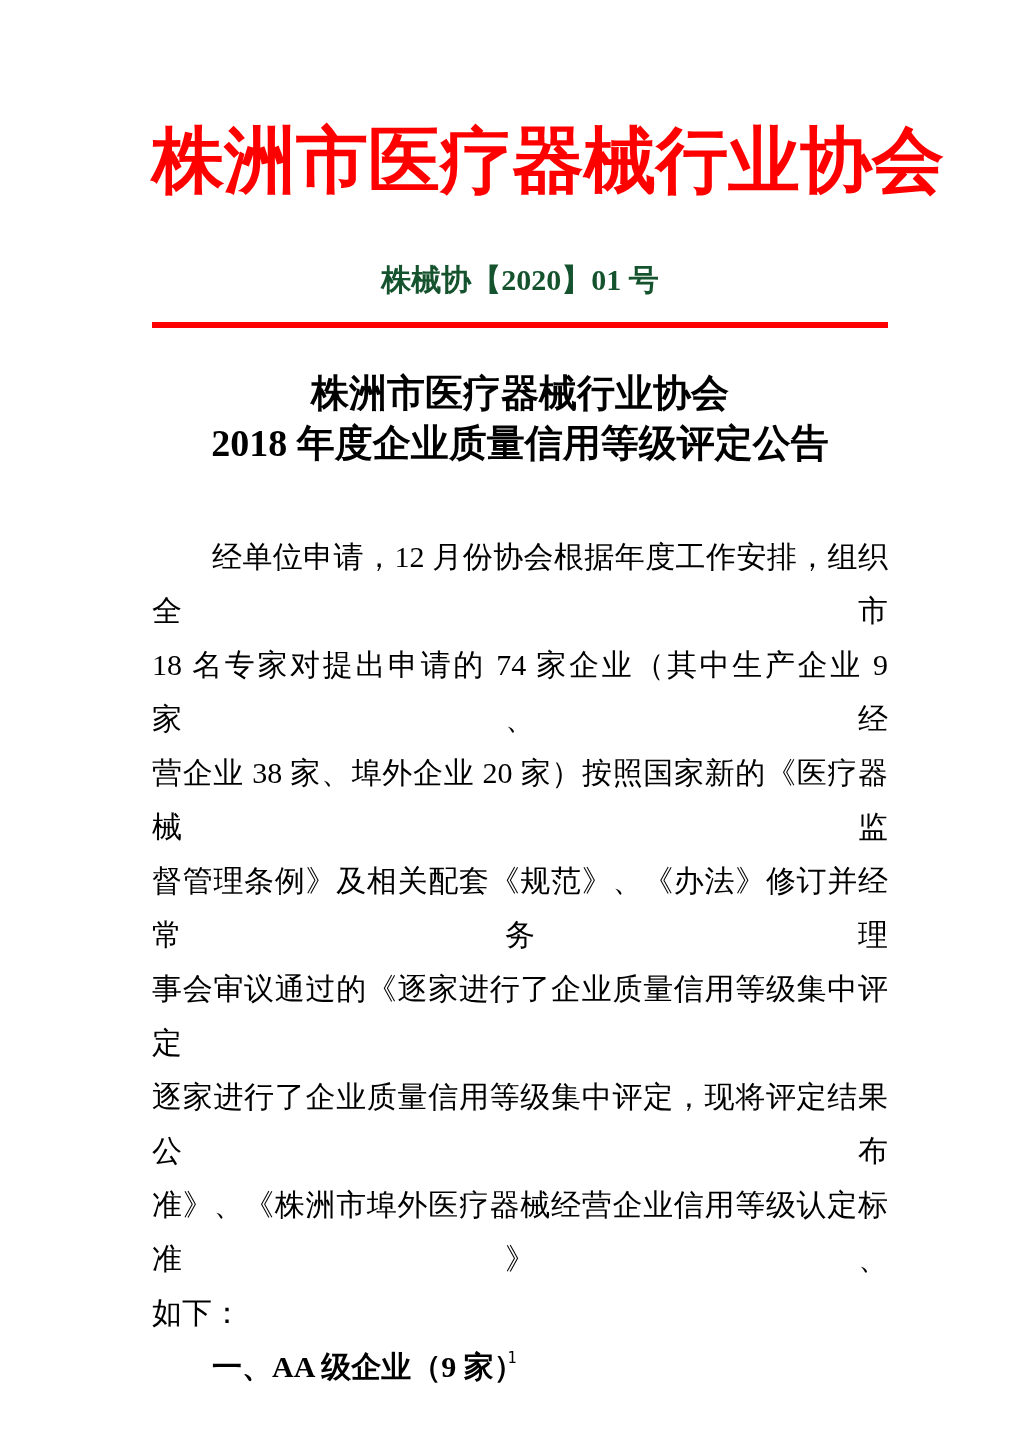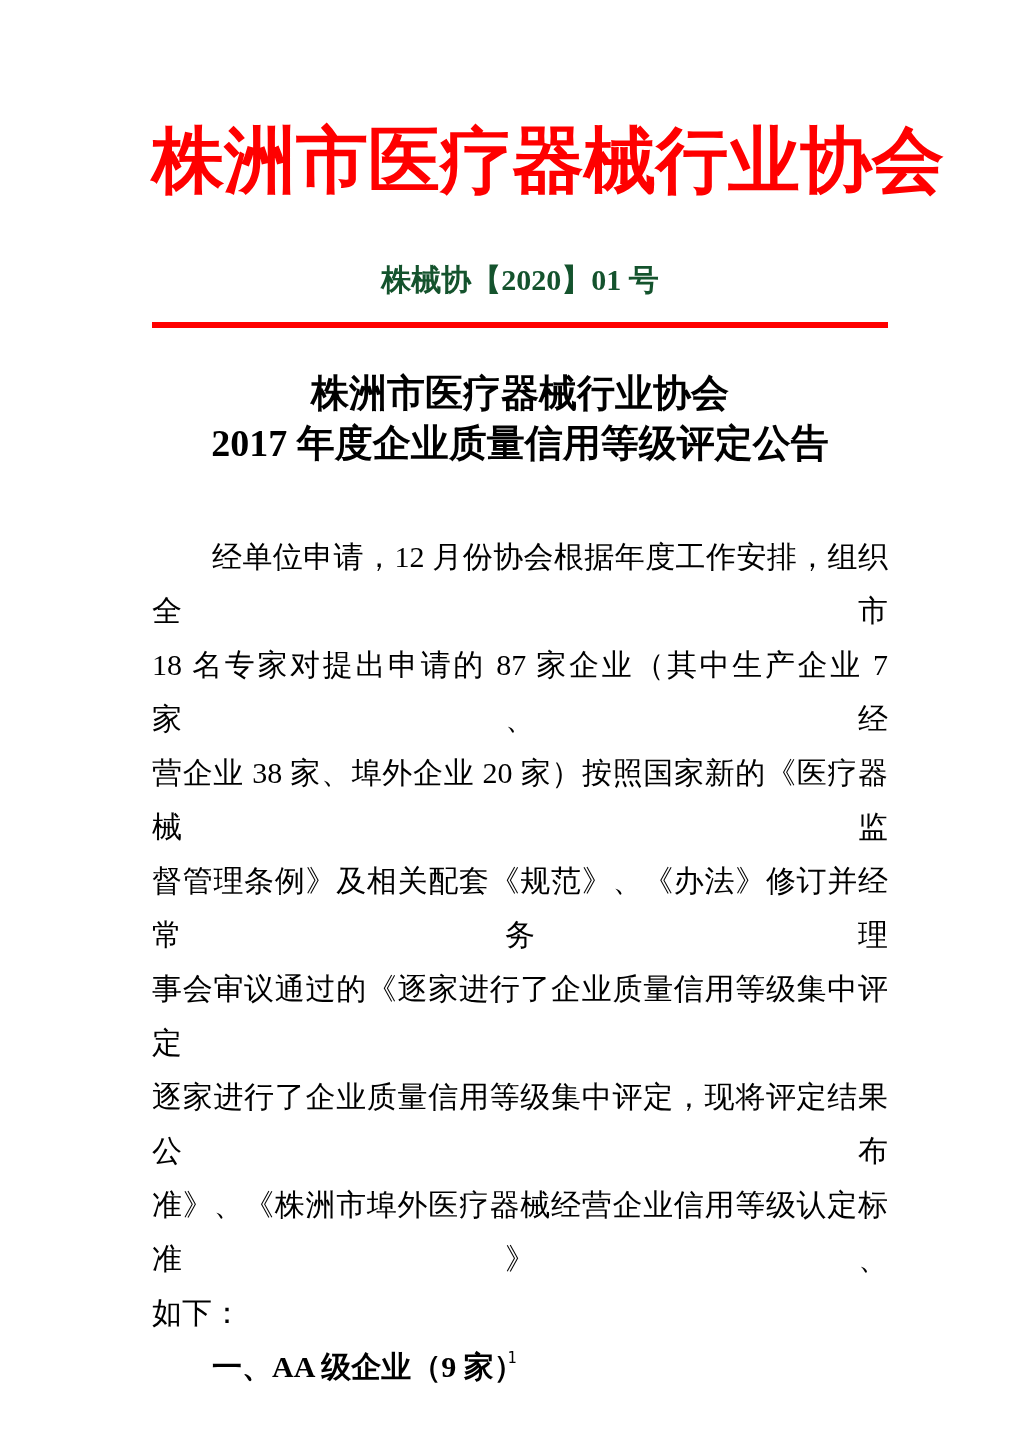--- a/index.html
+++ b/index.html
@@ -93,26 +93,26 @@
 <div class="page">
 
   <div class="org-name">株洲市医疗器械行业协会</div>
 
   <div class="doc-number">株械协【2020】01 号</div>
 
   <div class="red-rule"></div>
 
   <h1 class="doc-title">
     <span class="t-line">株洲市医疗器械行业协会</span>
-    <span class="t-line">2017 年度企业质量信用等级评定公告</span>
+    <span class="t-line">2018 年度企业质量信用等级评定公告</span>
   </h1>
 
   <div class="body-text">
     <div class="b-line just indent">经单位申请，12 月份协会根据年度工作安排，组织全市</div>
-    <div class="b-line just">18 名专家对提出申请的 87 家企业（其中生产企业 7 家、经</div>
+    <div class="b-line just">18 名专家对提出申请的 74 家企业（其中生产企业 9 家、经</div>
     <div class="b-line just">营企业 38 家、埠外企业 20 家）按照国家新的《医疗器械监</div>
     <div class="b-line just">督管理条例》及相关配套《规范》、《办法》修订并经常务理</div>
     <div class="b-line just">事会审议通过的《逐家进行了企业质量信用等级集中评定</div>
     <div class="b-line just">逐家进行了企业质量信用等级集中评定，现将评定结果公布</div>
     <div class="b-line just">准》、《株洲市埠外医疗器械经营企业信用等级认定标准》、</div>
     <div class="b-line">如下：</div>
   </div>
 
   <div class="sec-heading">一、AA 级企业（9 家）</div>
 

